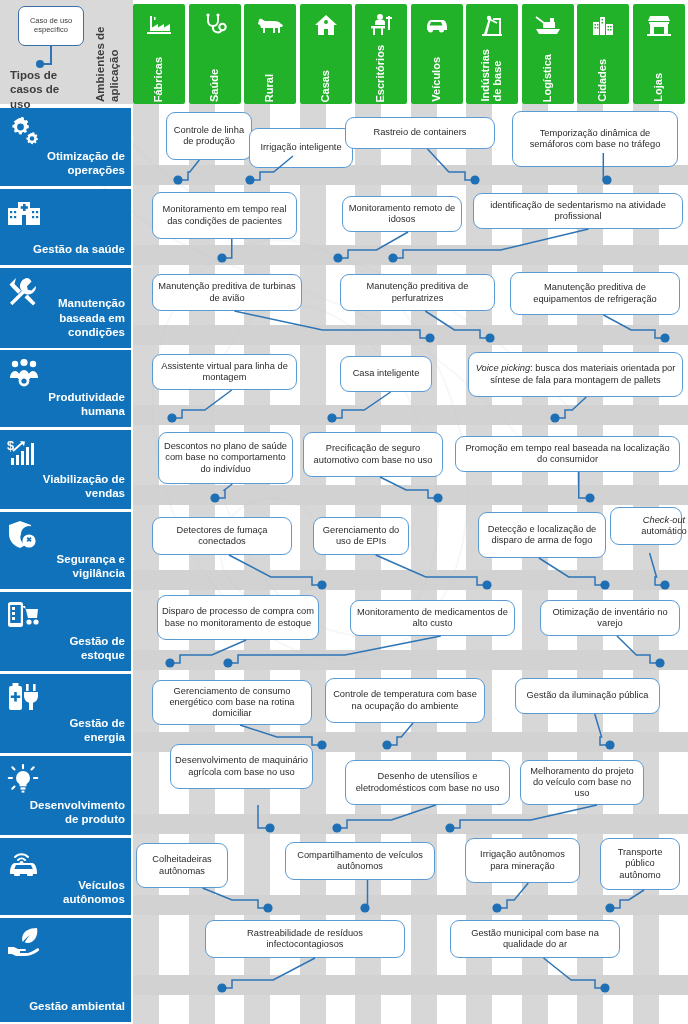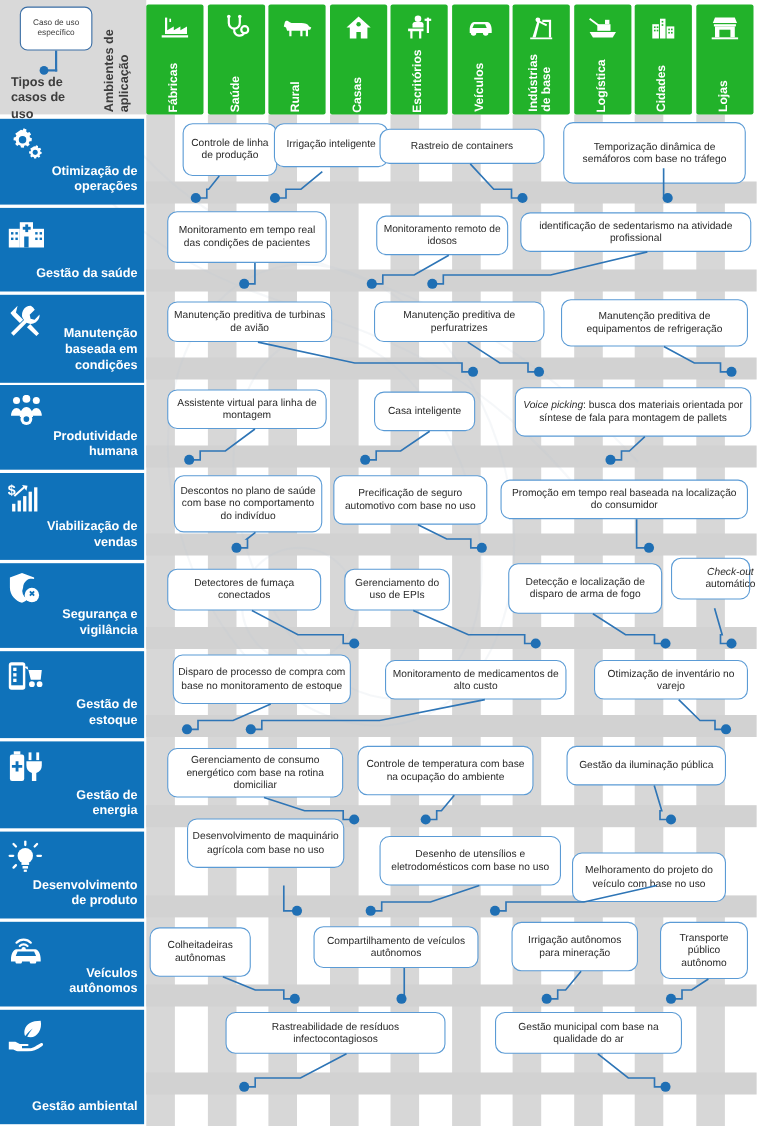--- a/index.html
+++ b/index.html
@@ -420,21 +420,21 @@
           </svg>
         </div>
         <div class="rc-label">Gestão ambiental</div>
       </div>
     </div>
 
   <div id="cells">
       <div class="ucbox" style="left: 152px; top: 112px; width: 86px; height: 48px; margin-left: 14px;">
         <div>Controle de linha de produção</div>
       </div>
-      <div class="ucbox" style="left: 249px; top: 112px; width: 104px; height: 40px;">
+      <div class="ucbox" style="left: 249px; top: 128px; width: 104px; height: 40px;">
         <div>Irrigação inteligente</div>
       </div>
       <div class="ucbox" style="left: 345px; top: 117px; width: 150px; height: 32px;">
         <div>Rastreio de containers</div>
       </div>
       <div class="ucbox" style="left: 512px; top: 111px; width: 166px; height: 56px;">
         <div>Temporização dinâmica de semáforos com base no tráfego</div>
       </div>
       <div class="ucbox" style="left: 152px; top: 192px; width: 145px; height: 47px;">
         <div>Monitoramento em tempo real das condições de pacientes</div>
@@ -471,21 +471,21 @@
       </div>
       <div class="ucbox" style="left: 455px; top: 436px; width: 225px; height: 36px;">
         <div>Promoção em tempo real baseada na localização do consumidor</div>
       </div>
       <div class="ucbox" style="left: 152px; top: 517px; width: 140px; height: 38px;">
         <div>Detectores de fumaça conectados</div>
       </div>
       <div class="ucbox" style="left: 313px; top: 517px; width: 96px; height: 38px; justify-content: center;">
         <div>Gerenciamento do uso de EPIs</div>
       </div>
-      <div class="ucbox" style="left: 462px; top: 512px; width: 140px; height: 46px;">
+      <div class="ucbox" style="left: 478px; top: 512px; width: 128px; height: 46px;">
         <div>Detecção e localização de disparo de arma de fogo</div>
       </div>
       <div class="ucbox" style="left: 610px; top: 507px; width: 72px; height: 38px; padding-left: 40px;">
         <div><i>Check-out</i> automático</div>
       </div>
       <div class="ucbox" style="left: 157px; top: 595px; width: 162px; height: 45px;">
         <div>Disparo de processo de compra com base no monitoramento de estoque</div>
       </div>
       <div class="ucbox" style="left: 350px; top: 600px; width: 165px; height: 36px;">
         <div>Monitoramento de medicamentos de alto custo</div>
@@ -501,21 +501,21 @@
       </div>
       <div class="ucbox" style="left: 515px; top: 678px; width: 145px; height: 36px; align-items: center;">
         <div>Gestão da iluminação pública</div>
       </div>
       <div class="ucbox" style="left: 170px; top: 744px; width: 143px; height: 45px;">
         <div>Desenvolvimento de maquinário agrícola com base no uso</div>
       </div>
       <div class="ucbox" style="left: 345px; top: 760px; width: 165px; height: 45px;">
         <div>Desenho de utensílios e eletrodomésticos com base no uso</div>
       </div>
-      <div class="ucbox" style="left: 520px; top: 760px; width: 140px; height: 45px; margin-top: 15px;">
+      <div class="ucbox" style="left: 520px; top: 760px; width: 124px; height: 45px;">
         <div>Melhoramento do projeto do veículo com base no uso</div>
       </div>
       <div class="ucbox" style="left: 136px; top: 843px; width: 92px; height: 45px;">
         <div>Colheitadeiras autônomas</div>
       </div>
       <div class="ucbox" style="left: 285px; top: 842px; width: 150px; height: 38px;">
         <div>Compartilhamento de veículos autônomos</div>
       </div>
       <div class="ucbox" style="left: 465px; top: 838px; width: 115px; height: 45px;">
         <div>Irrigação autônomos para mineração</div>

